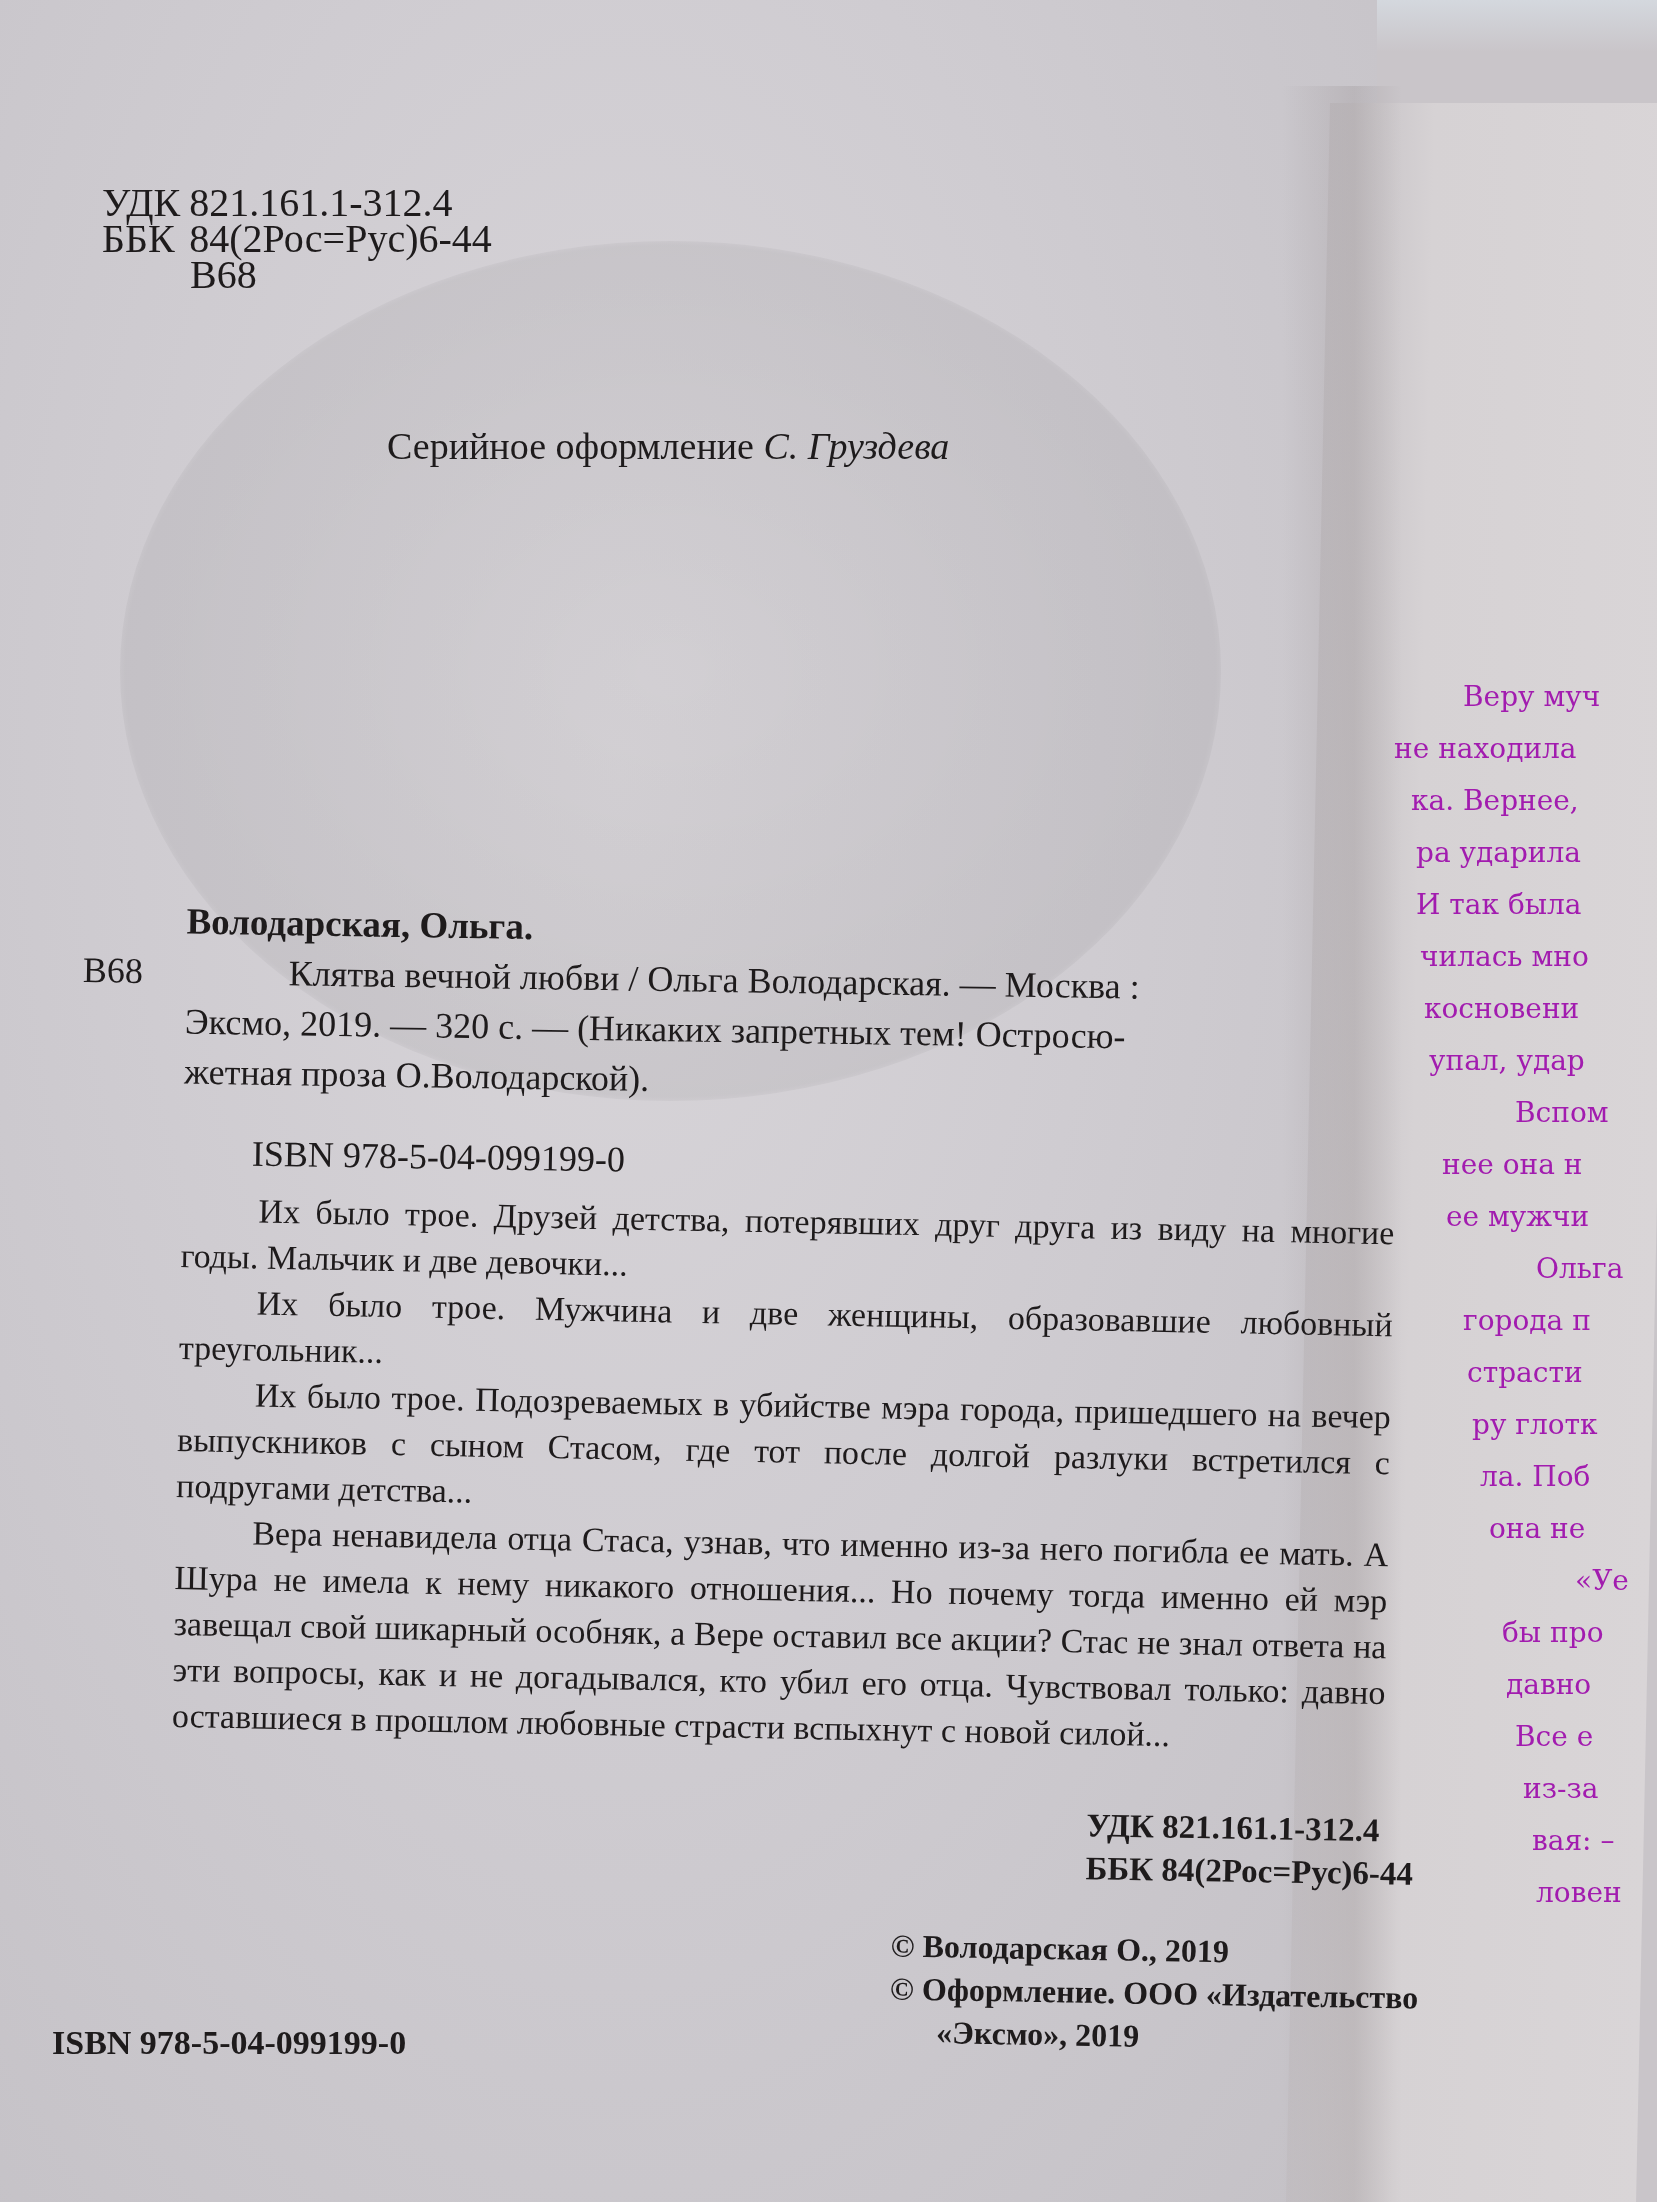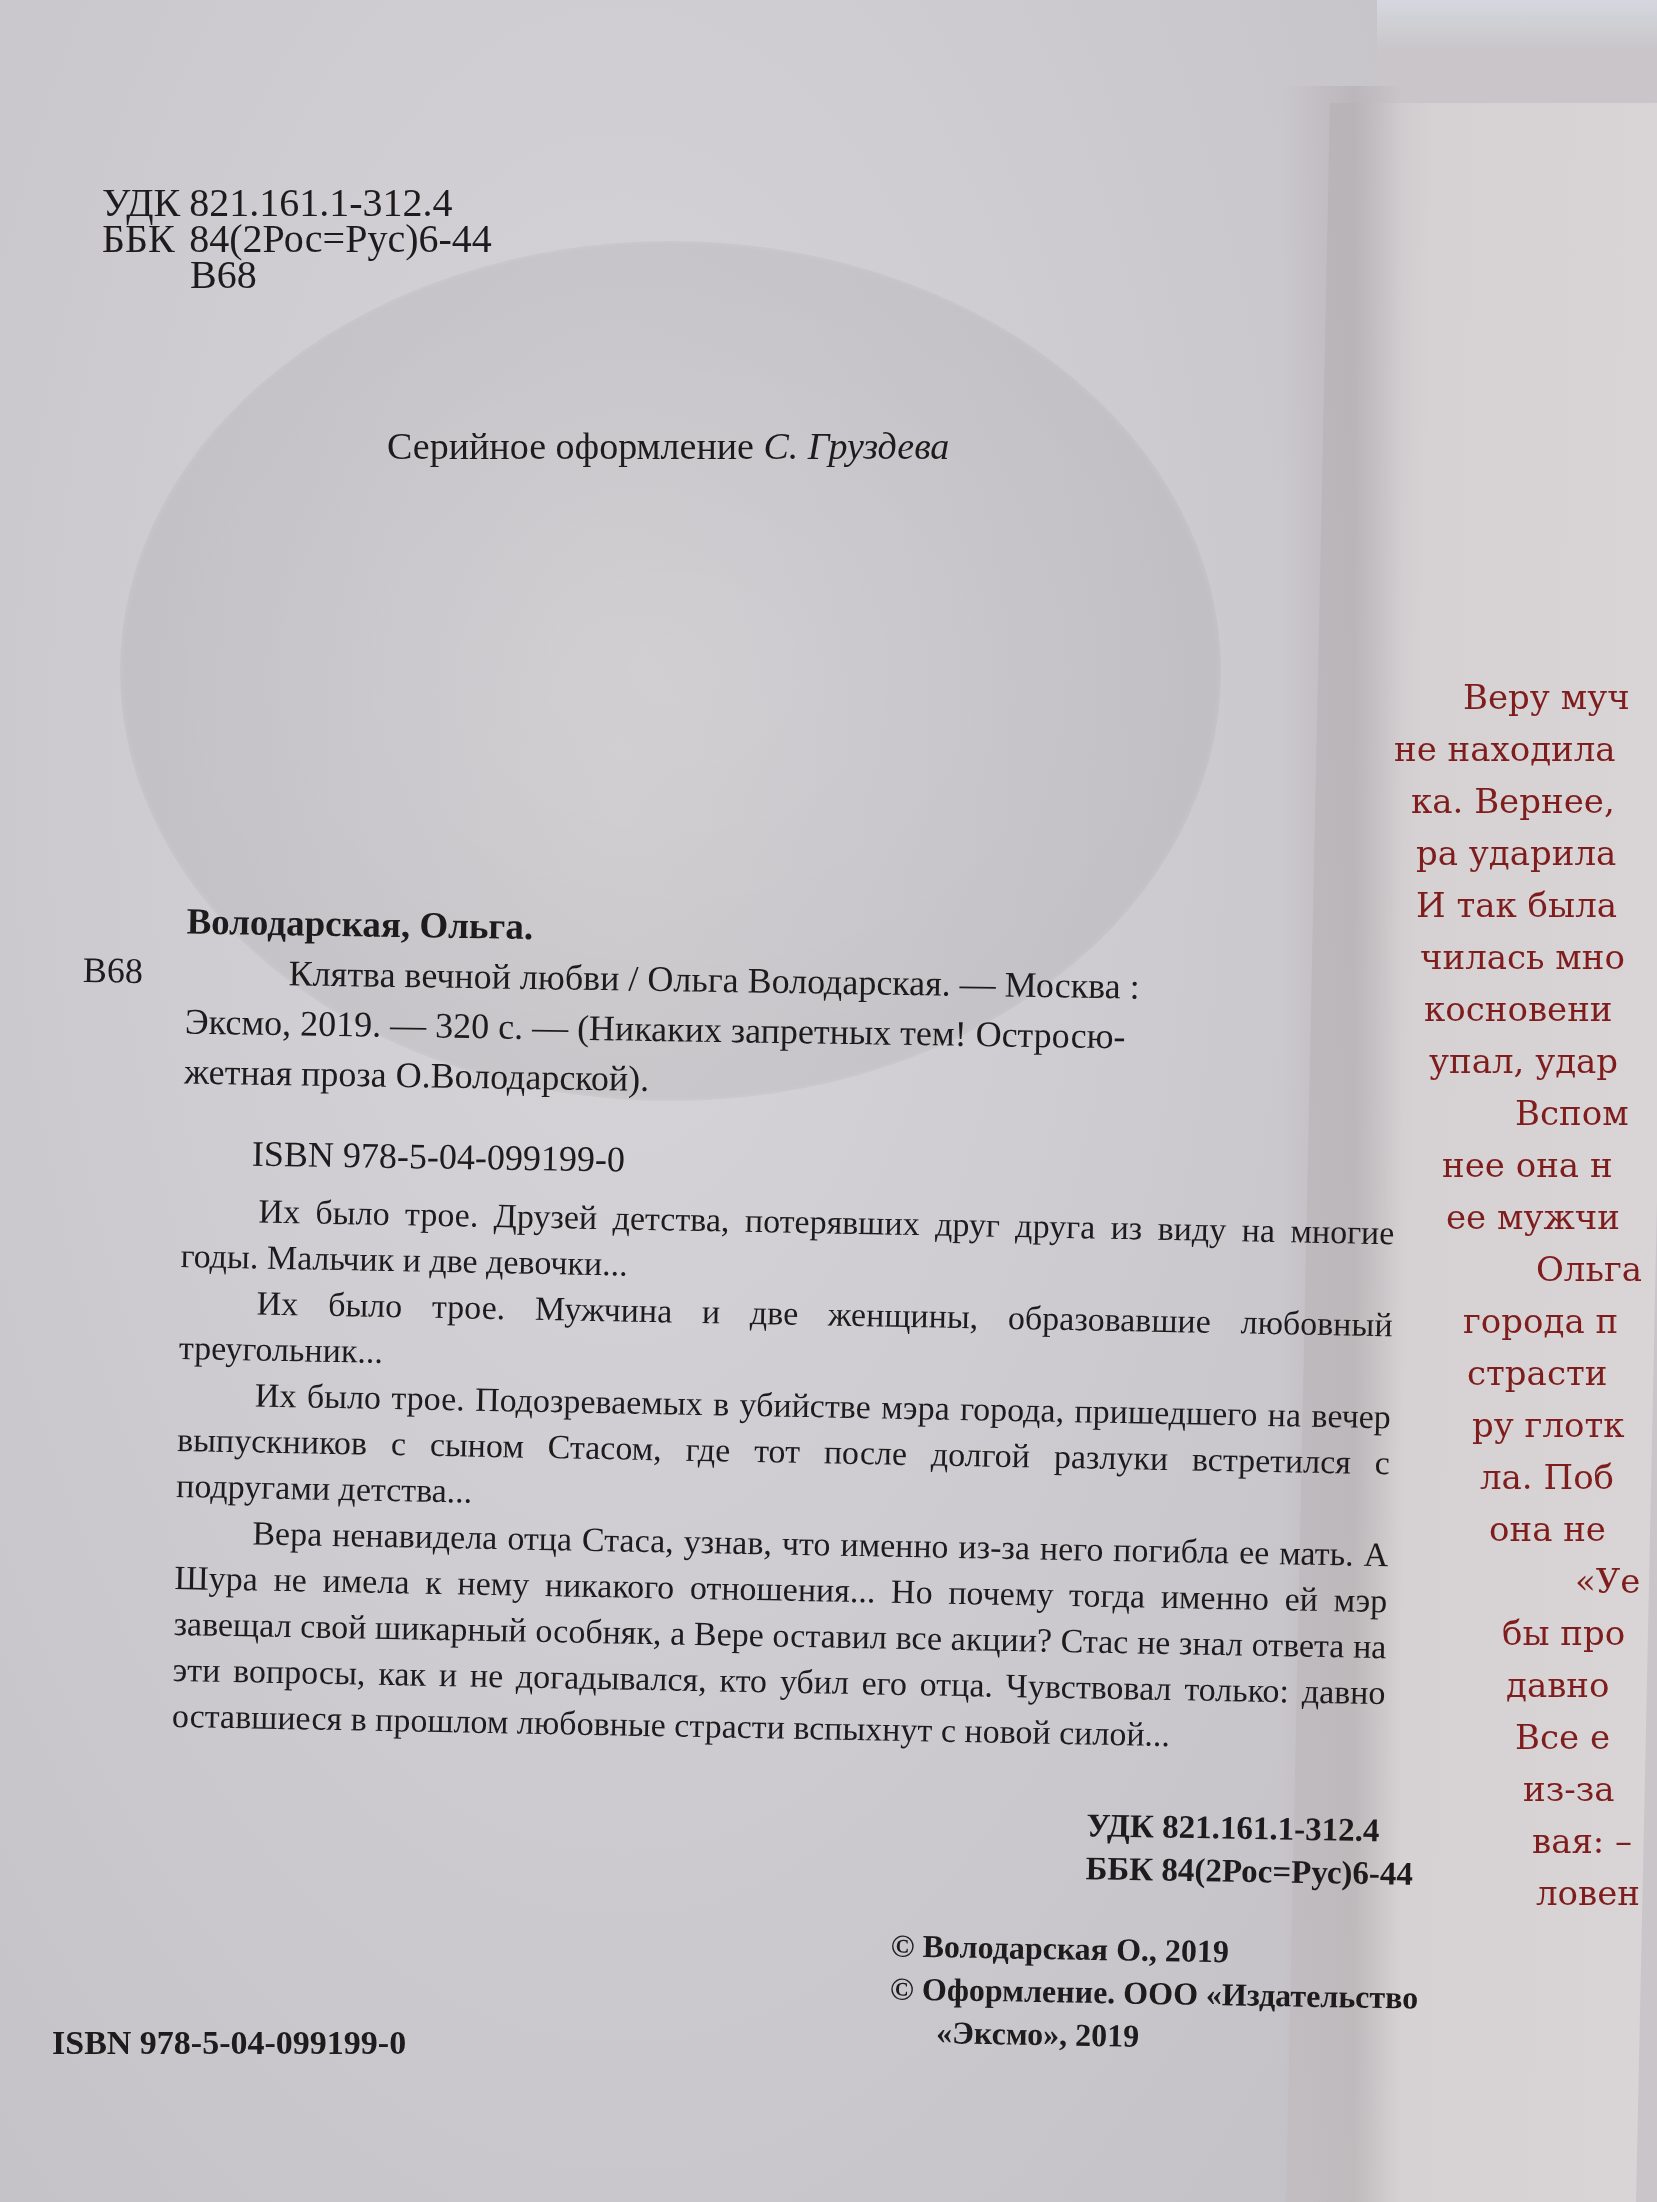--- a/index.html
+++ b/index.html
@@ -63,22 +63,22 @@
     transform: rotate(1deg);
   }
   .copyright {
     left: 890px; top: 1929px; font-size: 32px; line-height: 43px; font-weight: bold;
     transform: rotate(1deg);
   }
   .copyright .cont { padding-left: 47px; }
   .isbn-bottom { left: 52px; top: 2024px; font-size: 34px; font-weight: bold; }
 
   .facing {
-    left: 1377px; top: 671px; font-family: "DejaVu Serif", serif; font-size: 34px; line-height: 52px;
-    color: #7f1d1d;
+    left: 1377px; top: 671px; font-family: "DejaVu Serif", serif; font-size: 28px; line-height: 52px;
+    color: #a21caf;
   }
   .facing div { height: 52px; }
 </style>
 </head>
 <body>
 
 <div class="scene">
   <div class="top-strip"></div>
   <div class="page-left"></div>
   <div class="ghost-circle"></div>

